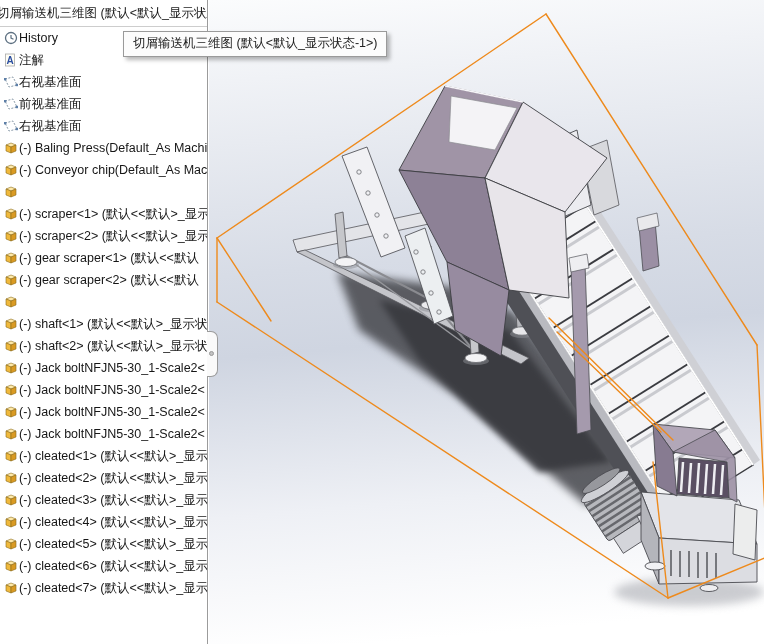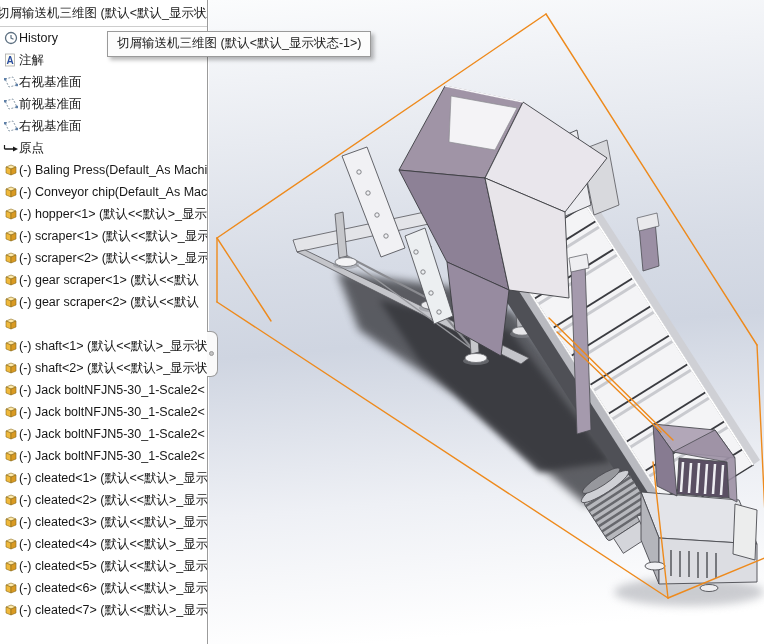--- a/index.html
+++ b/index.html
@@ -16,21 +16,21 @@
   .trow svg{flex:0 0 16px;width:16px;height:16px;}
   .tlabel{overflow:hidden;white-space:nowrap;}
 
   
   #splitter{position:absolute;left:207px;top:331px;width:10px;height:44px;background:#fafafa;
             border:1px solid #9b9b9b;border-left:none;border-radius:0 7px 7px 0;z-index:3;}
   #splitter .dot{position:absolute;left:2px;top:19px;width:5px;height:5px;border-radius:50%;
                  background:#c2c2c2;border:1px solid #9a9a9a;box-sizing:border-box;}
 
   
-  #tooltip{position:absolute;left:107px;top:31px;z-index:10;background:#fcfcfc;
+  #tooltip{position:absolute;left:123px;top:31px;z-index:10;background:#fcfcfc;
            border:1px solid #9a9a9a;padding:3px 9px 4px 9px;font-size:12.5px;color:#222;
            white-space:nowrap;box-shadow:3px 3px 4px rgba(0,0,0,.28);}
 
   
   #viewport{position:absolute;left:209px;top:0;width:555px;height:644px;
             background:linear-gradient(175deg,#fbfcfd 0%,#f0f2f6 12%,#d7dce6 40%,
                         #cfd5e1 52%,#eef0f5 75%,#ffffff 95%);}
   #viewport svg{display:block;}
   .blur4{filter:blur(4px);}
   .blur3{filter:blur(3px);}
@@ -76,49 +76,40 @@
         <div class="trow">
           <svg viewBox="0 0 16 16">
             <polygon points="2,5 10,3 14,11 6,13" fill="none" stroke="#8a9aa8" stroke-width="1" stroke-dasharray="2,1.5"></polygon>
             <rect x="1" y="4" width="2.4" height="2.4" fill="#5d7fa8"></rect>
             <rect x="12.6" y="9.8" width="2.4" height="2.4" fill="#5d7fa8"></rect>
           </svg>
           <span class="tlabel">右视基准面</span>
         </div>
         <div class="trow">
           <svg viewBox="0 0 16 16">
-            <line x1="1.5" y1="9" x2="11" y2="9" stroke="#1a1a1a" stroke-width="1.5"></line>
-            <polygon points="15,9 10,6.5 10,11.5" fill="#1a1a1a"></polygon>
-            <line x1="1.5" y1="9" x2="1.5" y2="5" stroke="#1a1a1a" stroke-width="1.2"></line>
-          </svg>
-          <span class="tlabel">原点</span>
-        </div>
-        <div class="trow">
-          <svg viewBox="0 0 16 16">
             <polygon points="3,5 8,3 13,5 8,7" fill="#ffe9a8" stroke="#8a6a1a" stroke-width="0.6"></polygon>
             <polygon points="3,5 8,7 8,13 3,11" fill="#f0b93c" stroke="#8a6a1a" stroke-width="0.6"></polygon>
             <polygon points="8,7 13,5 13,11 8,13" fill="#d99a23" stroke="#8a6a1a" stroke-width="0.6"></polygon>
           </svg>
           <span class="tlabel">(-) Baling Press(Default_As Machi</span>
         </div>
         <div class="trow">
           <svg viewBox="0 0 16 16">
             <polygon points="3,5 8,3 13,5 8,7" fill="#ffe9a8" stroke="#8a6a1a" stroke-width="0.6"></polygon>
             <polygon points="3,5 8,7 8,13 3,11" fill="#f0b93c" stroke="#8a6a1a" stroke-width="0.6"></polygon>
             <polygon points="8,7 13,5 13,11 8,13" fill="#d99a23" stroke="#8a6a1a" stroke-width="0.6"></polygon>
           </svg>
           <span class="tlabel">(-) Conveyor chip(Default_As Mac</span>
         </div>
         <div class="trow">
           <svg viewBox="0 0 16 16">
             <polygon points="3,5 8,3 13,5 8,7" fill="#ffe9a8" stroke="#8a6a1a" stroke-width="0.6"></polygon>
             <polygon points="3,5 8,7 8,13 3,11" fill="#f0b93c" stroke="#8a6a1a" stroke-width="0.6"></polygon>
             <polygon points="8,7 13,5 13,11 8,13" fill="#d99a23" stroke="#8a6a1a" stroke-width="0.6"></polygon>
           </svg>
-          <span class="tlabel">(-) hopper&lt;1&gt; (默认&lt;&lt;默认&gt;_显示</span>
         </div>
         <div class="trow">
           <svg viewBox="0 0 16 16">
             <polygon points="3,5 8,3 13,5 8,7" fill="#ffe9a8" stroke="#8a6a1a" stroke-width="0.6"></polygon>
             <polygon points="3,5 8,7 8,13 3,11" fill="#f0b93c" stroke="#8a6a1a" stroke-width="0.6"></polygon>
             <polygon points="8,7 13,5 13,11 8,13" fill="#d99a23" stroke="#8a6a1a" stroke-width="0.6"></polygon>
           </svg>
           <span class="tlabel">(-) scraper&lt;1&gt; (默认&lt;&lt;默认&gt;_显示</span>
         </div>
         <div class="trow">

